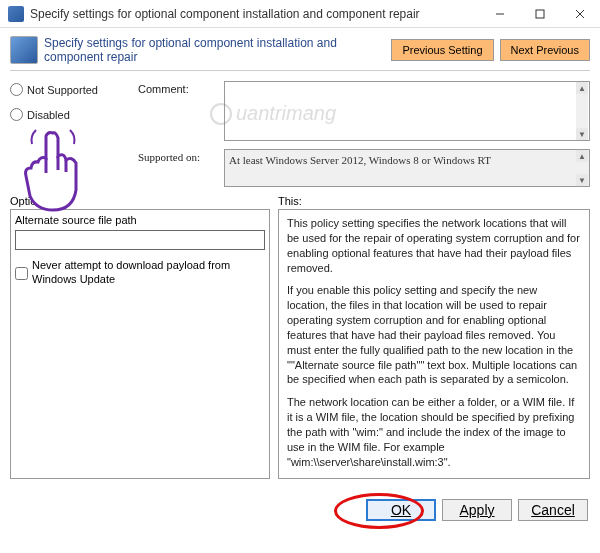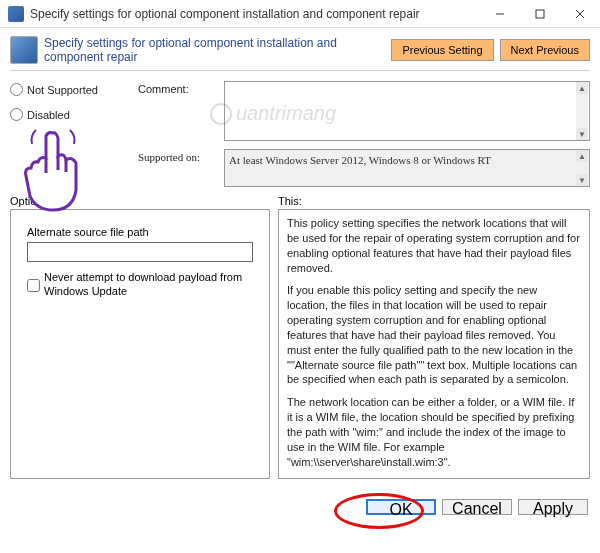--- a/index.html
+++ b/index.html
@@ -129,21 +129,21 @@
     .mid-row .help-label { flex: 1; font-size: 11px; }
 
     .panels {
       display: flex;
       gap: 8px;
       height: 270px;
     }
     .left-panel {
       width: 260px;
       border: 1px solid #999;
-      padding: 16px;
+      padding: 4px;
       font-size: 11px;
       overflow-y: auto;
     }
     .left-panel .opt-title { margin-bottom: 4px; }
     .path-input {
       width: 100%;
       height: 20px;
       border: 1px solid #666;
       margin-bottom: 8px;
       padding: 0 2px;
@@ -171,25 +171,26 @@
 
     .footer {
       display: flex;
       justify-content: flex-end;
       gap: 6px;
       padding: 8px 12px 10px;
       margin-top: 4px;
     }
     .footer .btn {
       width: 70px;
-      height: 16px;
+      height: 22px;
       border: 1px solid #999;
       background: #f0f0f0;
-      font-size: 16px;
+      font-size: 14px;
       cursor: pointer;
+      text-decoration: underline;
     }
     .footer .btn.primary {
       border: 2px solid #2a7ad1;
       background: #e8f0fb;
     }
 
     .red-circle {
       position: absolute;
       border: 3px solid #e01010;
       border-radius: 50%;
@@ -327,22 +328,22 @@
       <p>This policy setting specifies the network locations that will be used for the repair of operating system corruption and for enabling optional features that have had their payload files removed.</p>
       <p>If you enable this policy setting and specify the new location, the files in that location will be used to repair operating system corruption and for enabling optional features that have had their payload files removed. You must enter the fully qualified path to the new location in the ""Alternate source file path"" text box. Multiple locations can be specified when each path is separated by a semicolon.</p>
       <p>The network location can be either a folder, or a WIM file. If it is a WIM file, the location should be specified by prefixing the path with "wim:" and include the index of the image to use in the WIM file. For example "wim:\\server\share\install.wim:3".</p>
       <p>If you disable or do not configure this policy setting, or if the required files cannot be found at the locations specified in this</p>
     </div>
   </div>
 </div>
 
 <div class="footer" style="position:relative;">
   <button class="btn primary">OK</button>
+  <button class="btn">Apply</button>
   <button class="btn">Cancel</button>
-  <button class="btn">Apply</button>
   <div class="red-circle" style="left:334px; top:2px;"></div>
 </div>
 
 <div class="watermark">
   <span class="wm-icon"></span>
   <span>uantrimang</span>
 </div>
 
 <div class="hand-overlay">
   <svg viewBox="0 0 80 90">

